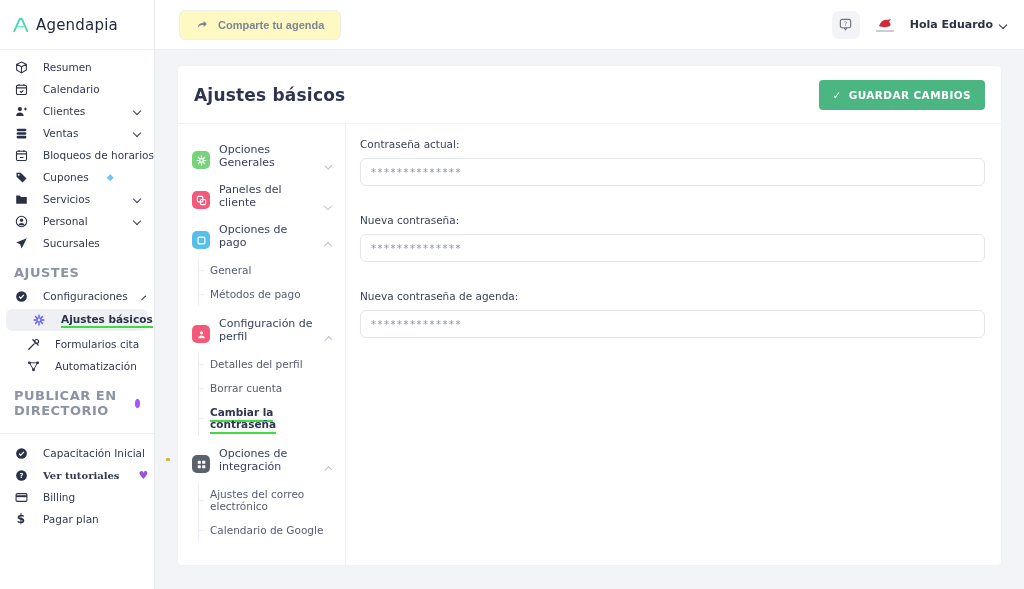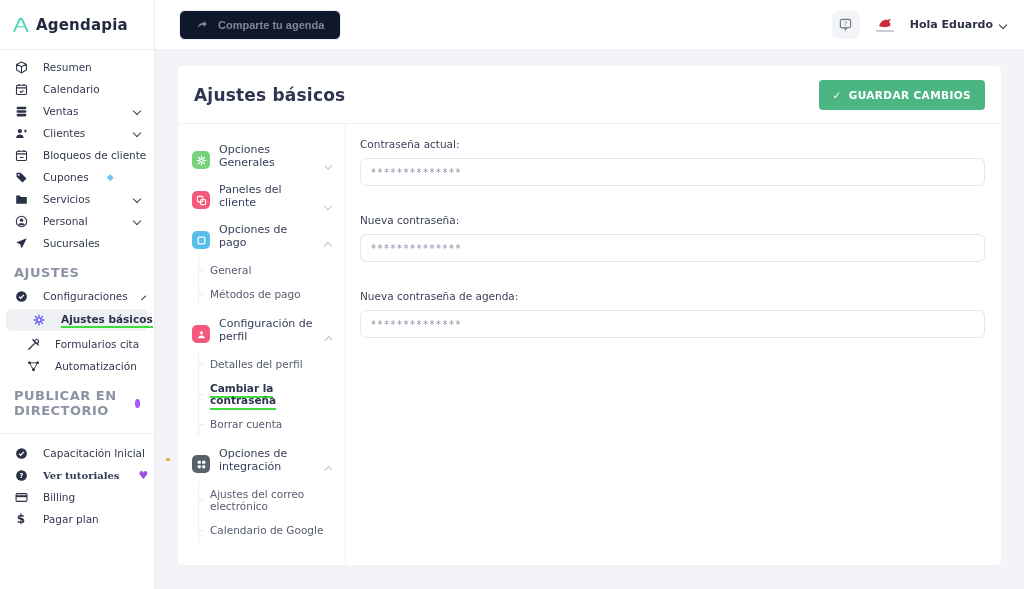--- a/index.html
+++ b/index.html
@@ -3,21 +3,21 @@
 <meta charset="utf-8">
 <style>
   * { margin:0; padding:0; box-sizing:border-box; }
   html,body { width:1024px; height:589px; overflow:hidden; }
   body { font-family:"DejaVu Sans","Liberation Sans",sans-serif; background:#f3f4f8; color:#333a52; }
   .app { display:flex; width:1024px; height:589px; }
 
   
   .sidebar { width:155px; min-width:155px; background:#fff; border-right:1px solid #e9ebf1; display:flex; flex-direction:column; }
   .logo-row { height:50px; display:flex; align-items:center; gap:6px; padding-left:12px; border-bottom:1px solid #eceef3; }
-  .logo-text { font-size:15px; font-weight:bold; color:#23293f; letter-spacing:.2px;text-align:right; }
+  .logo-text { font-size:15px; font-weight:normal; color:#23293f; letter-spacing:.2px;text-align:right; }
   .side-nav { padding-top:6px; }
   .side-item { display:flex; align-items:center; gap:15px; height:22px; padding:0 12px 0 14px; font-size:10.5px; color:#323950; cursor:pointer; }
   .side-item .ic { width:14px; display:flex; justify-content:center; flex-shrink:0; }
   .side-item .lbl { white-space:nowrap; }
   .chev { width:6px; height:6px; border-right:1.4px solid #3a4158; border-bottom:1.4px solid #3a4158; transform:rotate(45deg); margin-left:auto; margin-right:2px; }
   .chev.up { transform:rotate(-135deg); margin-top:3px; }
   .section-label { font-size:13px; font-weight:bold; letter-spacing:.5px; color:#8c93a3; padding:11px 14px 5px; display:flex; align-items:center; gap:2px; }
   .side-item.active { background:#eef0f4; border-radius:6px; margin:2px 6px; padding:0 8px 0 10px; height:22px; }
   .side-item.active .lbl { border-bottom:2px solid #3fdc3f; padding-bottom:1px; font-weight:600; color:#2b3147; }
   .side-item.sub { padding-left:26px; }
@@ -27,21 +27,21 @@
   
   .em-diamond { color:#6ec6f0; font-size:9px; margin-left:3px; }
   .em-heart { color:#9b51e0; font-size:11px; margin-left:4px; }
   .em-circle { width:9px; height:9px; border-radius:50%; background:#a855f7; display:inline-block; margin-left:1px; }
   .em-bulb { width:9px; height:9px; border-radius:50%; background:#ffd34d; display:inline-block; margin-left:4px; position:relative; }
   .em-bulb:after { content:""; position:absolute; left:2.5px; bottom:-3px; width:4px; height:3px; background:#d9b23c; border-radius:1px; }
 
   
   .right-col { flex:1; display:flex; flex-direction:column; min-width:0; }
   .topbar { height:50px; background:#fff; display:flex; align-items:center; padding:0 18px 0 24px; border-bottom:1px solid #eef0f3; }
-  .share-btn { display:flex; align-items:flex-end; gap:9px; background:#0f172a; border:1px solid #eceff3; border-radius:6px; padding:8px 16px; font-size:11px; font-weight:600; color:#7d8596; cursor:pointer; }
+  .share-btn { display:flex; align-items:flex-end; gap:9px; background:#fef9c3; border:1px solid #eceff3; border-radius:6px; padding:8px 16px; font-size:11px; font-weight:600; color:#7d8596; cursor:pointer; }
   .top-right { margin-left:auto; display:flex; align-items:center; gap:12px; }
   .help-btn { width:28px; height:28px; border-radius:7px; background:#f2f4f7; display:flex; align-items:center; justify-content:center; cursor:pointer; }
   .avatar-logo { width:26px; height:22px; display:flex; flex-direction:column; align-items:center; justify-content:center; }
   .avatar-logo .bar { width:18px; height:2px; background:#c9ced6; margin-top:1px; }
   .greeting { font-size:11px; font-weight:600; color:#2c3246; display:flex; align-items:center; gap:7px; cursor:pointer; }
   .greeting .chev { margin:0; border-color:#2c3246; }
 
   
   .main { flex:1; background:#f3f4f8; padding:16px 23px 24px; }
   .card { background:#fff; border-radius:4px; height:499px; display:flex; flex-direction:column; box-shadow:0 0 2px rgba(40,50,80,.04); }
@@ -96,47 +96,47 @@
             <svg width="13" height="13" viewBox="0 0 16 16">
               <rect x="1.8" y="2.8" width="12.4" height="11.4" rx="1.5" fill="none" stroke="#2b3147" stroke-width="1.3"></rect>
               <path d="M1.8 6h12.4 M5 1.2v2.6 M11 1.2v2.6 M6 10l1.6 1.6L10.4 9" fill="none" stroke="#2b3147" stroke-width="1.3"></path>
             </svg>
           </span>
         <span class="lbl">Calendario</span>
       </div>
       <div class="side-item">
         <span class="ic">
             <svg width="13" height="13" viewBox="0 0 16 16">
+              <circle cx="6" cy="5" r="2.6" fill="#2b3147"></circle>
+              <path d="M1.3 13.5c.3-2.8 2.2-4.2 4.7-4.2s4.4 1.4 4.7 4.2z" fill="#2b3147"></path>
+              <path d="M12.8 3.2v3.6 M11 5h3.6" stroke="#2b3147" stroke-width="1.3"></path>
+            </svg>
+          </span>
+        <span class="lbl">Clientes</span>
+        <span class="chev"></span>
+      </div>
+      <div class="side-item">
+        <span class="ic">
+            <svg width="13" height="13" viewBox="0 0 16 16">
               <rect x="2" y="2" width="12" height="3.2" rx="1.4" fill="#2b3147"></rect>
               <rect x="2" y="6.4" width="12" height="3.2" rx="1.4" fill="#2b3147"></rect>
               <rect x="2" y="10.8" width="12" height="3.2" rx="1.4" fill="#2b3147"></rect>
             </svg>
           </span>
         <span class="lbl">Ventas</span>
         <span class="chev"></span>
       </div>
       <div class="side-item">
         <span class="ic">
             <svg width="13" height="13" viewBox="0 0 16 16">
-              <circle cx="6" cy="5" r="2.6" fill="#2b3147"></circle>
-              <path d="M1.3 13.5c.3-2.8 2.2-4.2 4.7-4.2s4.4 1.4 4.7 4.2z" fill="#2b3147"></path>
-              <path d="M12.8 3.2v3.6 M11 5h3.6" stroke="#2b3147" stroke-width="1.3"></path>
-            </svg>
-          </span>
-        <span class="lbl">Clientes</span>
-        <span class="chev"></span>
-      </div>
-      <div class="side-item">
-        <span class="ic">
-            <svg width="13" height="13" viewBox="0 0 16 16">
               <rect x="1.8" y="2.8" width="12.4" height="11.4" rx="1.5" fill="none" stroke="#2b3147" stroke-width="1.3"></rect>
               <path d="M1.8 6h12.4 M5 1.2v2.6 M11 1.2v2.6 M6 10.5h4.4" fill="none" stroke="#2b3147" stroke-width="1.3"></path>
             </svg>
           </span>
-        <span class="lbl">Bloqueos de cliente</span>
+        <span class="lbl">Bloqueos de horarios</span>
       </div>
       <div class="side-item">
         <span class="ic">
             <svg width="13" height="13" viewBox="0 0 16 16">
               <path d="M1.8 2h5.2l7.2 7.2-5 5L2 7z" fill="#2b3147"></path>
               <circle cx="4.6" cy="4.8" r="1.1" fill="#fff"></circle>
             </svg>
           </span>
         <span class="lbl">Cupones</span>
         <span class="em-diamond">◆</span>
@@ -346,22 +346,22 @@
                   <svg width="11" height="11" viewBox="0 0 16 16">
                     <circle cx="8" cy="5.5" r="2.4" fill="#fff"></circle>
                     <path d="M3 13.5c.5-2.7 2.4-4 5-4s4.5 1.3 5 4z" fill="#fff"></path>
                   </svg>
                 </span>
               <span>Configuración de perfil</span>
               <span class="chev up"></span>
             </div>
             <div class="nav-children">
               <div class="nav-child"><span>Detalles del perfil</span></div>
+              <div class="nav-child"><span>Borrar cuenta</span></div>
               <div class="nav-child active"><span>Cambiar la contraseña</span></div>
-              <div class="nav-child"><span>Borrar cuenta</span></div>
             </div>
 
             <div class="nav-group">
               <span class="sq dark">
                   <svg width="11" height="11" viewBox="0 0 16 16">
                     <rect x="2.5" y="2.5" width="4.5" height="4.5" rx="1" fill="#fff"></rect>
                     <rect x="9" y="2.5" width="4.5" height="4.5" rx="1" fill="#fff"></rect>
                     <rect x="2.5" y="9" width="4.5" height="4.5" rx="1" fill="#fff"></rect>
                     <rect x="9" y="9" width="4.5" height="4.5" rx="1" fill="#fff"></rect>
                   </svg>

